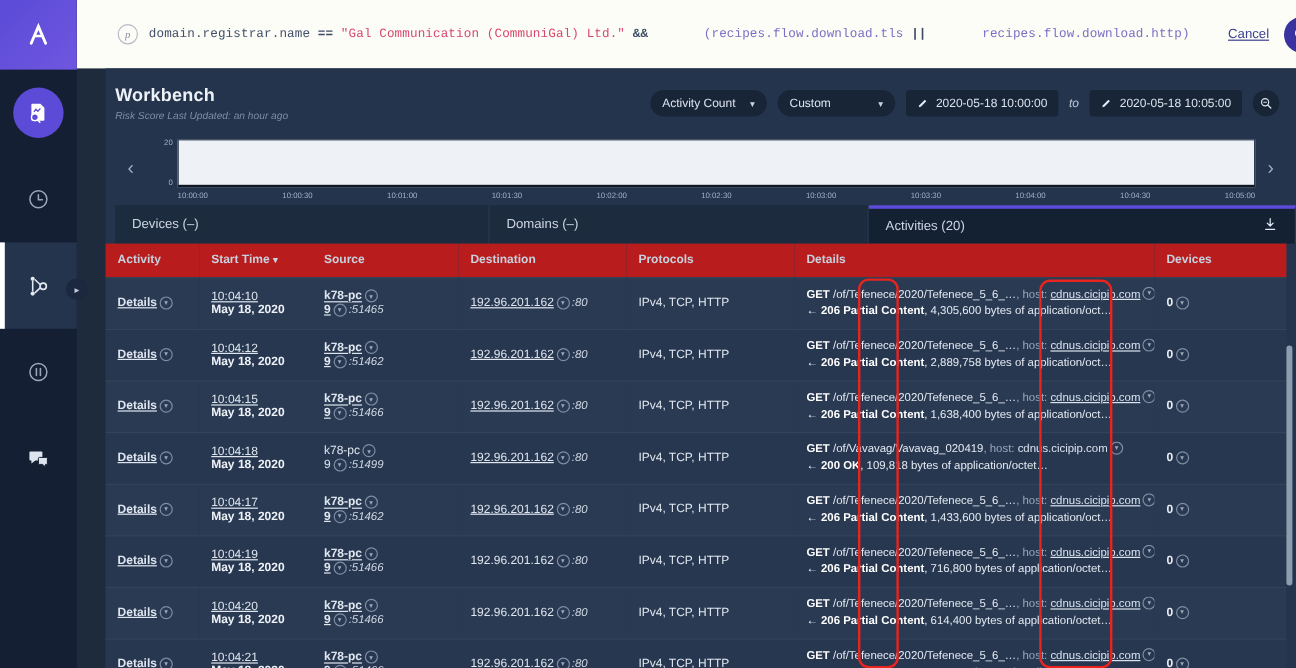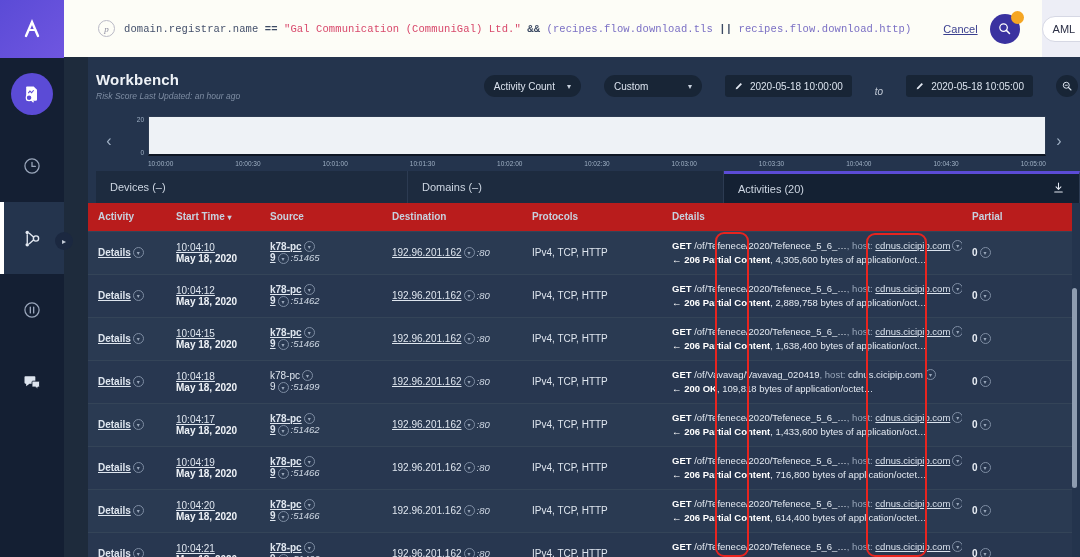--- a/index.html
+++ b/index.html
@@ -59,21 +59,21 @@
     font-size: 9px; font-style: italic; margin-right: 9px; flex: none;
     font-family: "Liberation Serif", serif;
   }
   #query-text {
     font-family: "Liberation Mono", monospace; font-size: 10.5px;
     white-space: nowrap; letter-spacing: 0.1px;
   }
   #query-text .k { color: #44506b; }
   #query-text .s { color: #d8486b; }
   #query-text .o { color: #3c4a63; font-weight: bold; }
-  #query-text .f { color: #7a6fc4; }
+  #query-text .f { color: #7a6fc4; margin-left: 40px; }
   #cancel-link {
     color: #3a3f8f; text-decoration: underline; font-size: 11px;
     margin-right: 12px; cursor: pointer; padding-left: 32px;
   }
   #search-btn {
     position: relative; width: 30px; height: 30px; border-radius: 50%;
     background: #3a32a0; display: flex; align-items: center; justify-content: center;
     margin-right: 22px; flex: none;
   }
   #search-btn .badge {
@@ -93,21 +93,21 @@
   
   #main {
     position: absolute; left: 88px; top: 57px; width: 992px; height: 500px;
     background: #24344d;
   }
   #page-head { padding: 14px 0 0 8px; display: flex; align-items: flex-start; }
   #title-block { flex: 1; }
   #page-title { font-size: 15px; font-weight: bold; color: #eef2f7; letter-spacing: .2px; }
   #page-sub { font-size: 8.5px; color: #7e8da3; font-style: italic; margin-top: 3px; }
 
-  #controls { display: flex; align-items: flex-end; gap: 23px; padding-right: 2px; padding-top: 4px; }
+  #controls { display: flex; align-items: center; gap: 9px; padding-right: 14px; padding-top: 4px; }
   .ctl-pill {
     height: 22px; background: #182536; border-radius: 11px;
     display: flex; align-items: center; justify-content: space-between;
     padding: 0 10px; font-size: 10px; color: #dbe3ee; gap: 12px;
   }
   .ctl-box {
     height: 22px; background: #182536; border-radius: 3px;
     display: flex; align-items: center; padding: 0 9px; gap: 6px;
     font-size: 10px; color: #dbe3ee;
   }
@@ -381,21 +381,21 @@
         <tr>
           <th>Activity</th>
           <th>
             <span>Start Time</span>
             <span class="caret">▾</span>
           </th>
           <th>Source</th>
           <th>Destination</th>
           <th>Protocols</th>
           <th>Details</th>
-          <th>Partial</th>
+          <th>Devices</th>
         </tr>
       </thead>
       <tbody id="table-body">
           <tr>
             <td><a class="details-link">Details</a><span class="cir">▾</span></td>
             <td>
               <div class="time-1">10:04:10</div>
               <div class="time-2">May 18, 2020</div>
             </td>
             <td>

